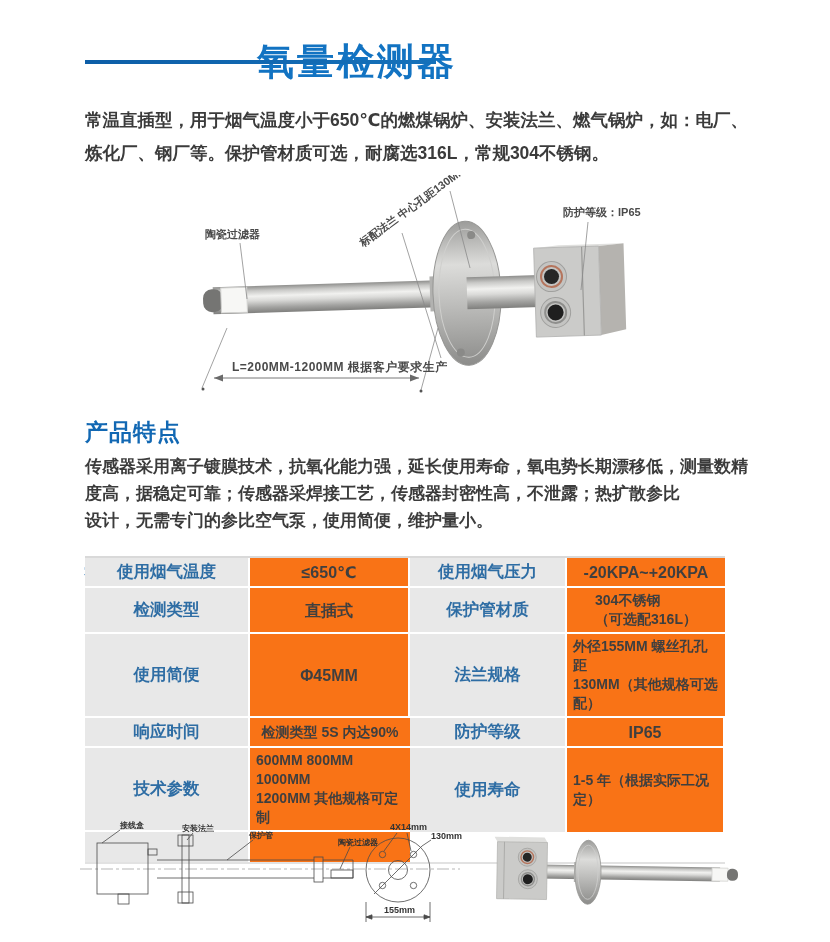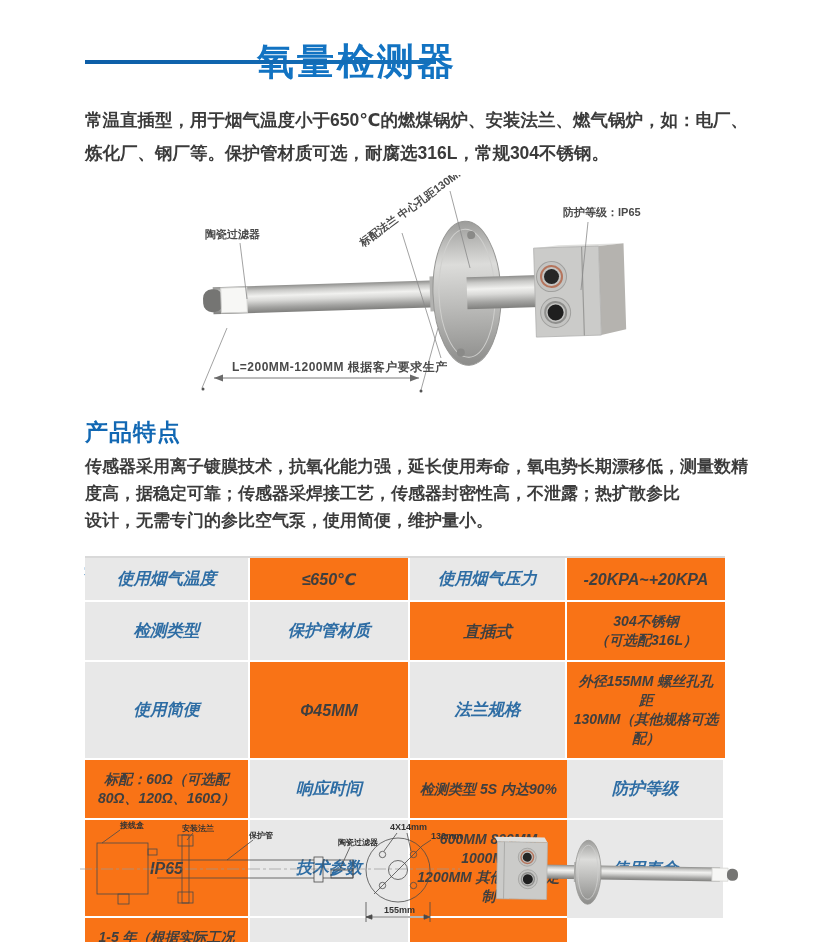--- a/index.html
+++ b/index.html
@@ -30,25 +30,24 @@
     position:absolute;top:436px;left:85px;width:672px;
     font-size:17px;line-height:27px;font-weight:bold;color:#3b3b3b;white-space:pre-line;
   }
   
   .spec-table{
     position:absolute;top:556px;left:85px;width:640px;
     display:grid;grid-template-columns:165px 160px 157px 158px;
     border-top:2px solid #d9d9d9;border-bottom:2px solid #e2e2e2;
   }
   .cell{
-    display:flex;align-items:center;justify-content:center;text-align:center;
-    min-height:30px;padding:10px 6px;box-sizing:border-box;
+    display:flex;align-items:center;justify-content:center;text-align:left;
+    min-height:30px;padding:3px 6px;box-sizing:border-box;
     border-bottom:2px solid #ffffff;border-right:2px solid #ffffff;
     white-space:pre-line;
-    font-style:italic;
   }
   .cell.last-col{border-right:none;}
   .cell.lab{background:#e8e8e8;color:#2e6da4;font-weight:bold;font-size:16.5px;}
   .cell.val{background:#f97316;color:#3f3f3f;font-weight:bold;font-size:16px;line-height:21px;}
   .cell.val.small{font-size:14px;line-height:19px;}
   
   svg text{font-family:"Liberation Sans","DejaVu Sans",sans-serif;}
   .anno{font-size:11px;font-weight:bold;fill:#4a4a4a;}
   .dim-t{font-size:12px;font-weight:bold;fill:#4a4a4a;letter-spacing:.5px;}
   .dwg-t{font-size:8px;font-weight:bold;fill:#333;}
@@ -131,33 +130,31 @@
 <h2 class="sec-h" style="top:515px;margin-top:44px;">技术参数</h2>
 
 <div class="spec-table">
 
   <div class="cell lab">使用烟气温度</div>
   <div class="cell val">≤650℃</div>
   <div class="cell lab">使用烟气压力</div>
   <div class="cell val last-col">-20KPA~+20KPA</div>
 
   <div class="cell lab">检测类型</div>
+  <div class="cell val">直插式</div>
   <div class="cell lab">保护管材质</div>
-  <div class="cell val">直插式</div>
   <div class="cell val small last-col">304不锈钢
 （可选配316L）</div>
 
   <div class="cell lab">使用简便</div>
   <div class="cell val">Φ45MM</div>
   <div class="cell lab">法兰规格</div>
   <div class="cell val small last-col">外径155MM 螺丝孔孔距
 130MM（其他规格可选配）</div>
 
-  <div class="cell val small">标配：60Ω（可选配
-80Ω、120Ω、160Ω）</div>
   <div class="cell lab">响应时间</div>
   <div class="cell val small last-col">检测类型 5S 内达90%</div>
 
   <div class="cell lab">防护等级</div>
   <div class="cell val">IP65</div>
   <div class="cell lab">技术参数</div>
   <div class="cell val small last-col">600MM 800MM 1000MM
 1200MM 其他规格可定制</div>
 
   <div class="cell lab row-last" style="border-bottom:none;">使用寿命</div>

